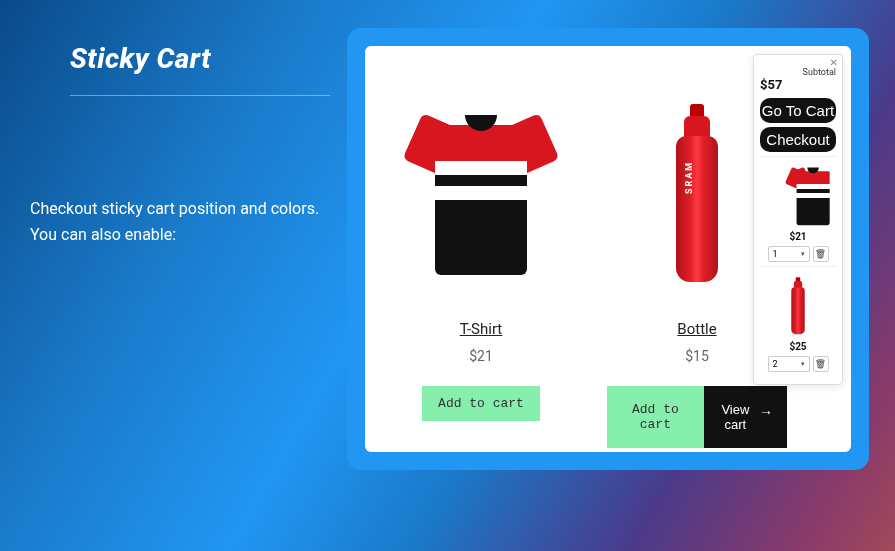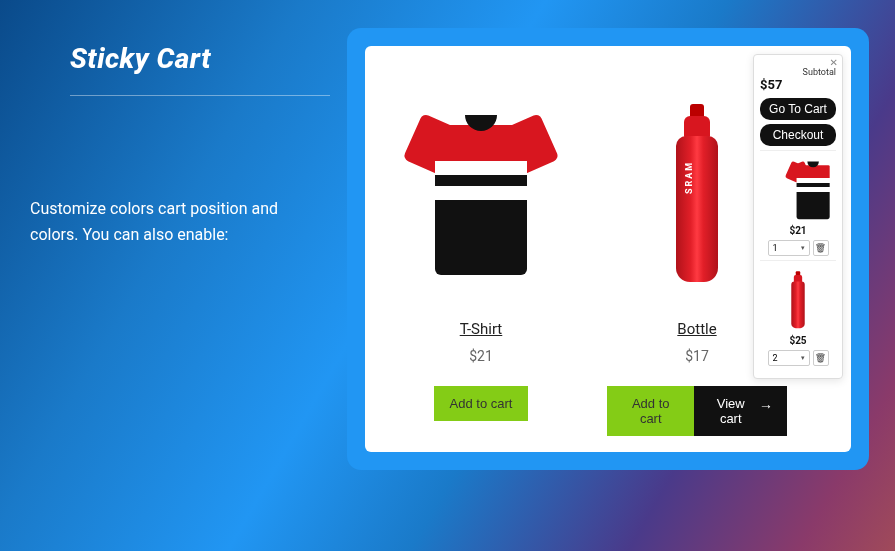--- a/index.html
+++ b/index.html
@@ -71,33 +71,34 @@
     height: 220px;
     display: flex;
     align-items: center;
     justify-content: center;
     margin-bottom: 16px;
   }
   .product .name { font-size: 15px; color: #222; margin-bottom: 10px; text-decoration: underline; }
   .product .price { font-size: 14px; color: #666; margin-bottom: 22px; }
   .product .btnrow { display: flex; gap: 0; justify-content: center; }
   .add-btn {
-    background: #84cc16;
+    background: #86efac;
     border: none;
     color: #333;
     font-size: 13px;
     padding: 10px 16px;
     cursor: pointer;
+    font-family: Liberation Mono, monospace;
   }
   .view-btn {
     background: #111;
     border: none;
     color: #fff;
     font-size: 13px;
-    padding: 10px 14px;
+    padding: 16px 14px;
     cursor: pointer;
     display: flex;
     align-items: flex-start;
     gap: 6px;
   }
   .view-btn .arrow { font-size: 14px; }
 
   
   .tshirt {
     position: relative;
@@ -186,21 +187,21 @@
   }
   .sticky-cart .sub-label { text-align:right; font-size: 9px; color:#333; margin-top:4px; }
   .sticky-cart .sub-val { text-align:left; font-size: 13px; font-weight:700; color:#111; margin-bottom:6px; }
   .sc-btn {
     display:block;
     width:100%;
     background:#111;
     color:#fff;
     border:none;
     border-radius:10px;
-    font-size:12px;
+    font-size:15px;
     padding:4px 0;
     margin-bottom:4px;
     cursor:pointer;
   }
   .sc-item {
     border-top:1px solid #eee;
     padding:8px 0 4px;
     text-align:center;
   }
   .sc-item .thumb {
@@ -236,21 +237,21 @@
     color:#333;
     cursor:pointer;
     background:#fff;
   }
 </style>
 </head>
 <body>
 
 <div class="left">
   <h1>Sticky Cart</h1>
-  <p>Customize colors cart position and colors. You can also enable:</p>
+  <p>Checkout sticky cart position and colors. You can also enable:</p>
 </div>
 
 <div class="browser">
   <div class="viewport">
 
     <div class="products">
 
       <div class="product">
         <div class="imgbox">
           <div class="tshirt">
@@ -270,21 +271,21 @@
       <div class="product">
         <div class="imgbox">
           <div class="bottle">
             <div class="cap"></div>
               <div class="neck"></div>
               <div class="bod"></div>
             <div class="label">SRAM</div>
           </div>
         </div>
         <div class="name">Bottle</div>
-        <div class="price">$17</div>
+        <div class="price">$15</div>
         <div class="btnrow">
           <button class="add-btn">Add to cart</button>
           <button class="view-btn">
             <span>View cart</span>
             <span class="arrow">→</span>
           </button>
         </div>
       </div>
 
     </div>

